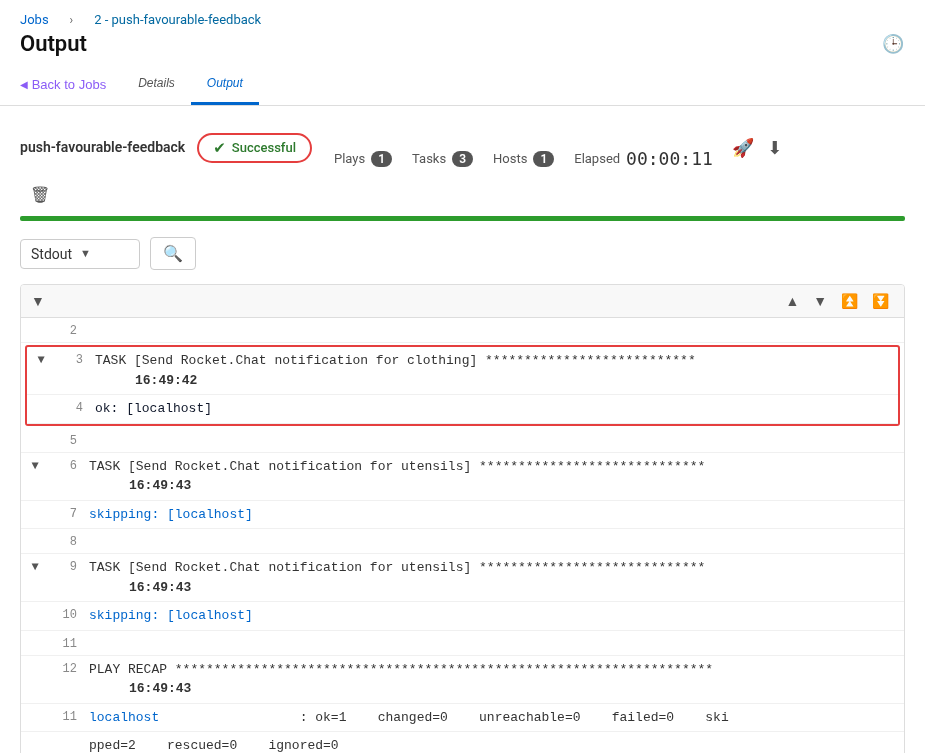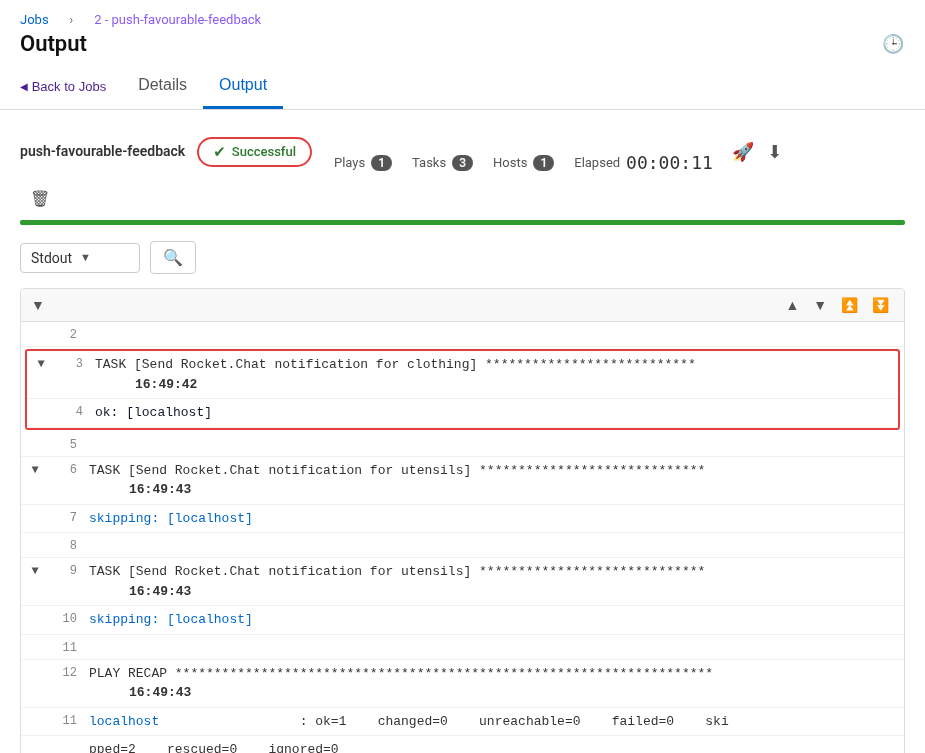--- a/index.html
+++ b/index.html
@@ -5,30 +5,30 @@
     * { box-sizing: border-box; margin: 0; padding: 0; }
     body { font-family: -apple-system, BlinkMacSystemFont, 'Segoe UI', Roboto, sans-serif; background: #f5f5f5; color: #333; font-size: 14px; }
     
     .page-wrapper { background: #fff; min-height: 753px; max-width: 925px; margin: 0 auto; }
     
     
     .page-header { padding: 12px 20px 8px; }
     .breadcrumb { display: flex; align-items: center; gap: 21px; font-size: 13px; color: #0066cc; margin-bottom: 4px; }
     .breadcrumb a { color: #0066cc; text-decoration: none; }
     .breadcrumb-sep { color: #666; font-size: 12px; }
-    .breadcrumb-current { color: #8b5cf6; }
+    .breadcrumb-current { color: #0369a1; }
     .page-title { font-size: 22px; font-weight: 600; color: #111; display: flex; align-items: center; justify-content: space-between; }
     .page-title-text { }
     .history-icon { color: #666; cursor: pointer; font-size: 18px; }
 
     
     .tabs-bar { border-bottom: 1px solid #ddd; padding: 0 20px; background: #fff; display: flex; align-items: center; gap: 0; }
-    .tab-back { color: #4c1d95; font-size: 13px; cursor: pointer; padding: 12px 16px 12px 0; border: none; background: none; display: flex; align-items: center; gap: 4px; }
+    .tab-back { color: #8b5cf6; font-size: 13px; cursor: pointer; padding: 12px 16px 12px 0; border: none; background: none; display: flex; align-items: center; gap: 4px; }
     .tab-back::before { content: '◀'; font-size: 10px; }
-    .tab { padding: 12px 16px; cursor: pointer; font-size: 16px; border-bottom: 3px solid transparent; color: #555; background: none; border-top: none; border-left: none; border-right: none; }
+    .tab { padding: 12px 16px; cursor: pointer; font-size: 12px; border-bottom: 3px solid transparent; color: #555; background: none; border-top: none; border-left: none; border-right: none; font-style: italic; }
     .tab.active { border-bottom: 3px solid #0066cc; color: #0066cc; font-weight: 500; }
 
     
     .content-area { padding: 20px; }
 
     
     .job-header { display: flex; align-items: center; flex-wrap: wrap; gap: 12px; margin-bottom: 16px; }
     .job-name { font-weight: 600; font-size: 14px; min-width: 130px; line-height: 1.4; }
     .status-badge { border: 2px solid #e53e3e; border-radius: 20px; padding: 4px 14px; display: flex; align-items: center; gap: 6px; color: #2d7a2d; font-size: 13px; font-weight: 500; }
     .status-icon { color: #2d7a2d; font-size: 15px; }

